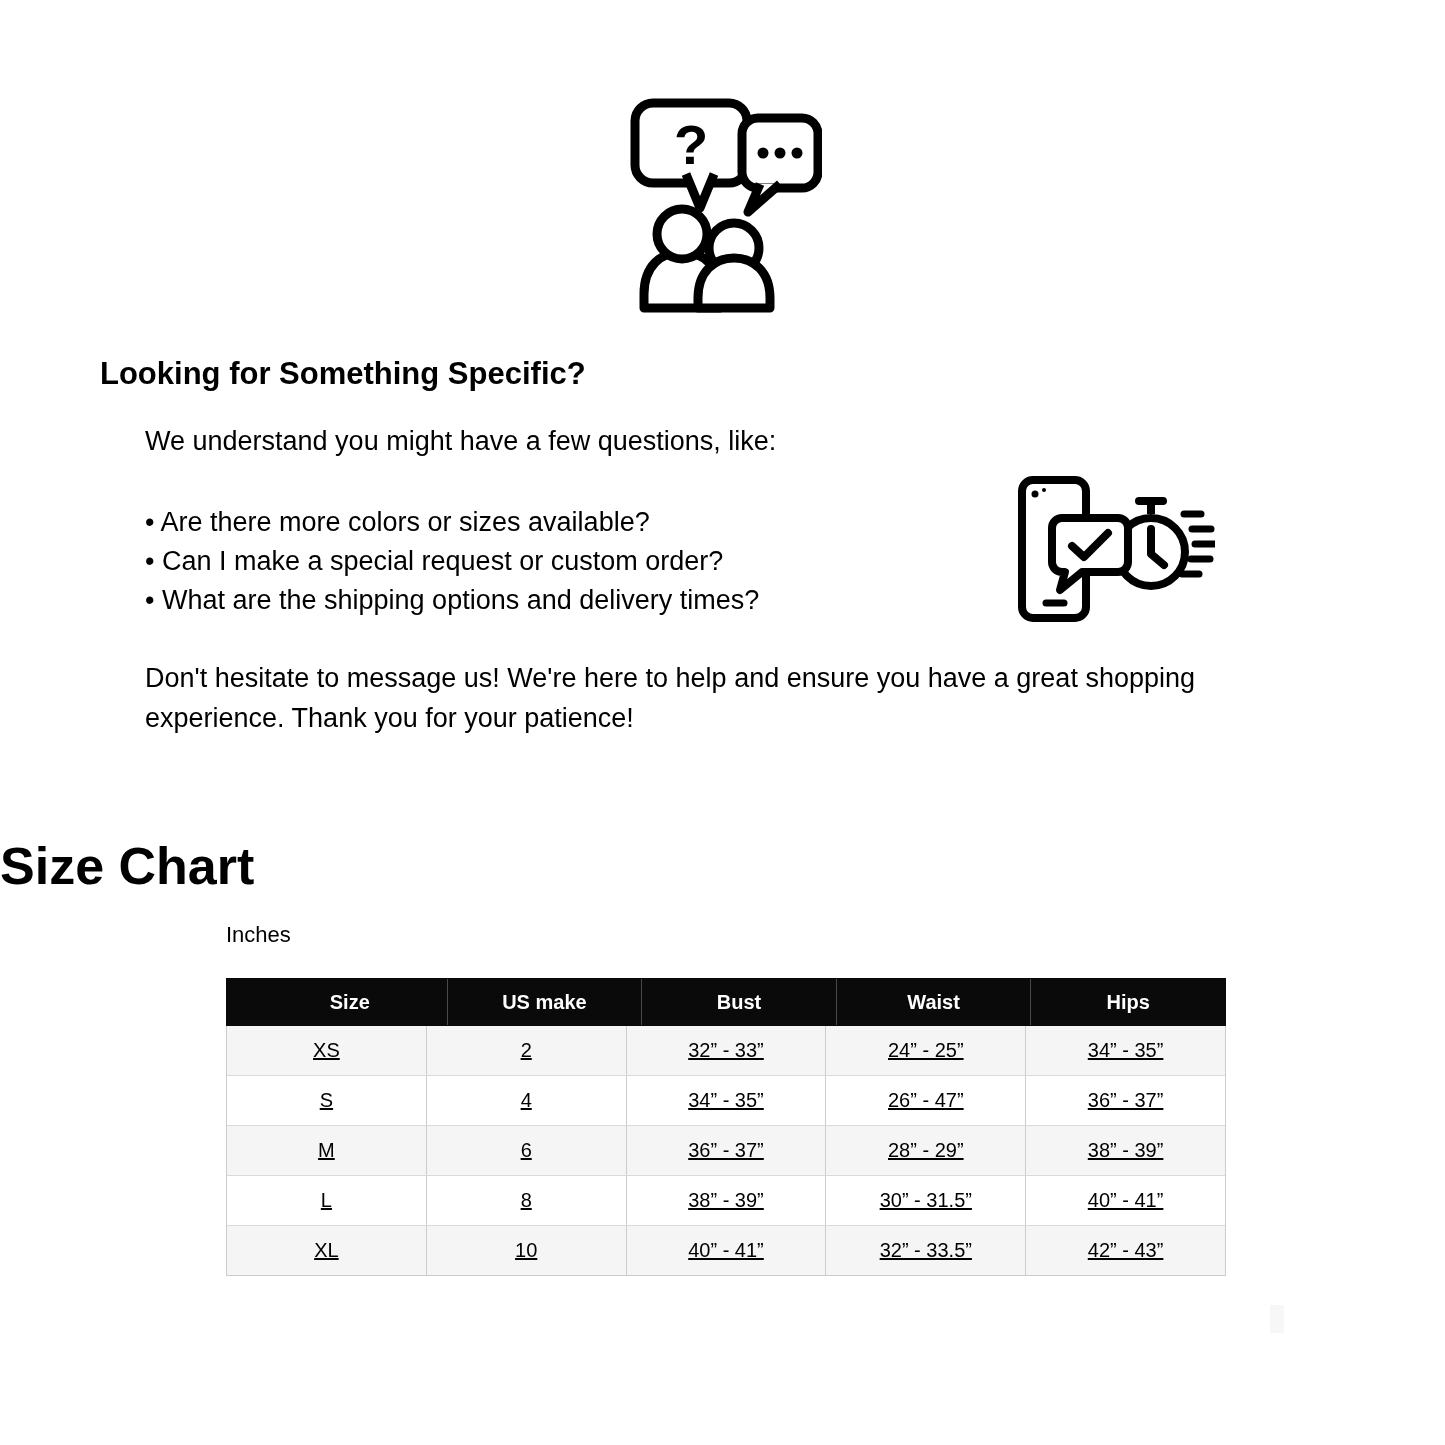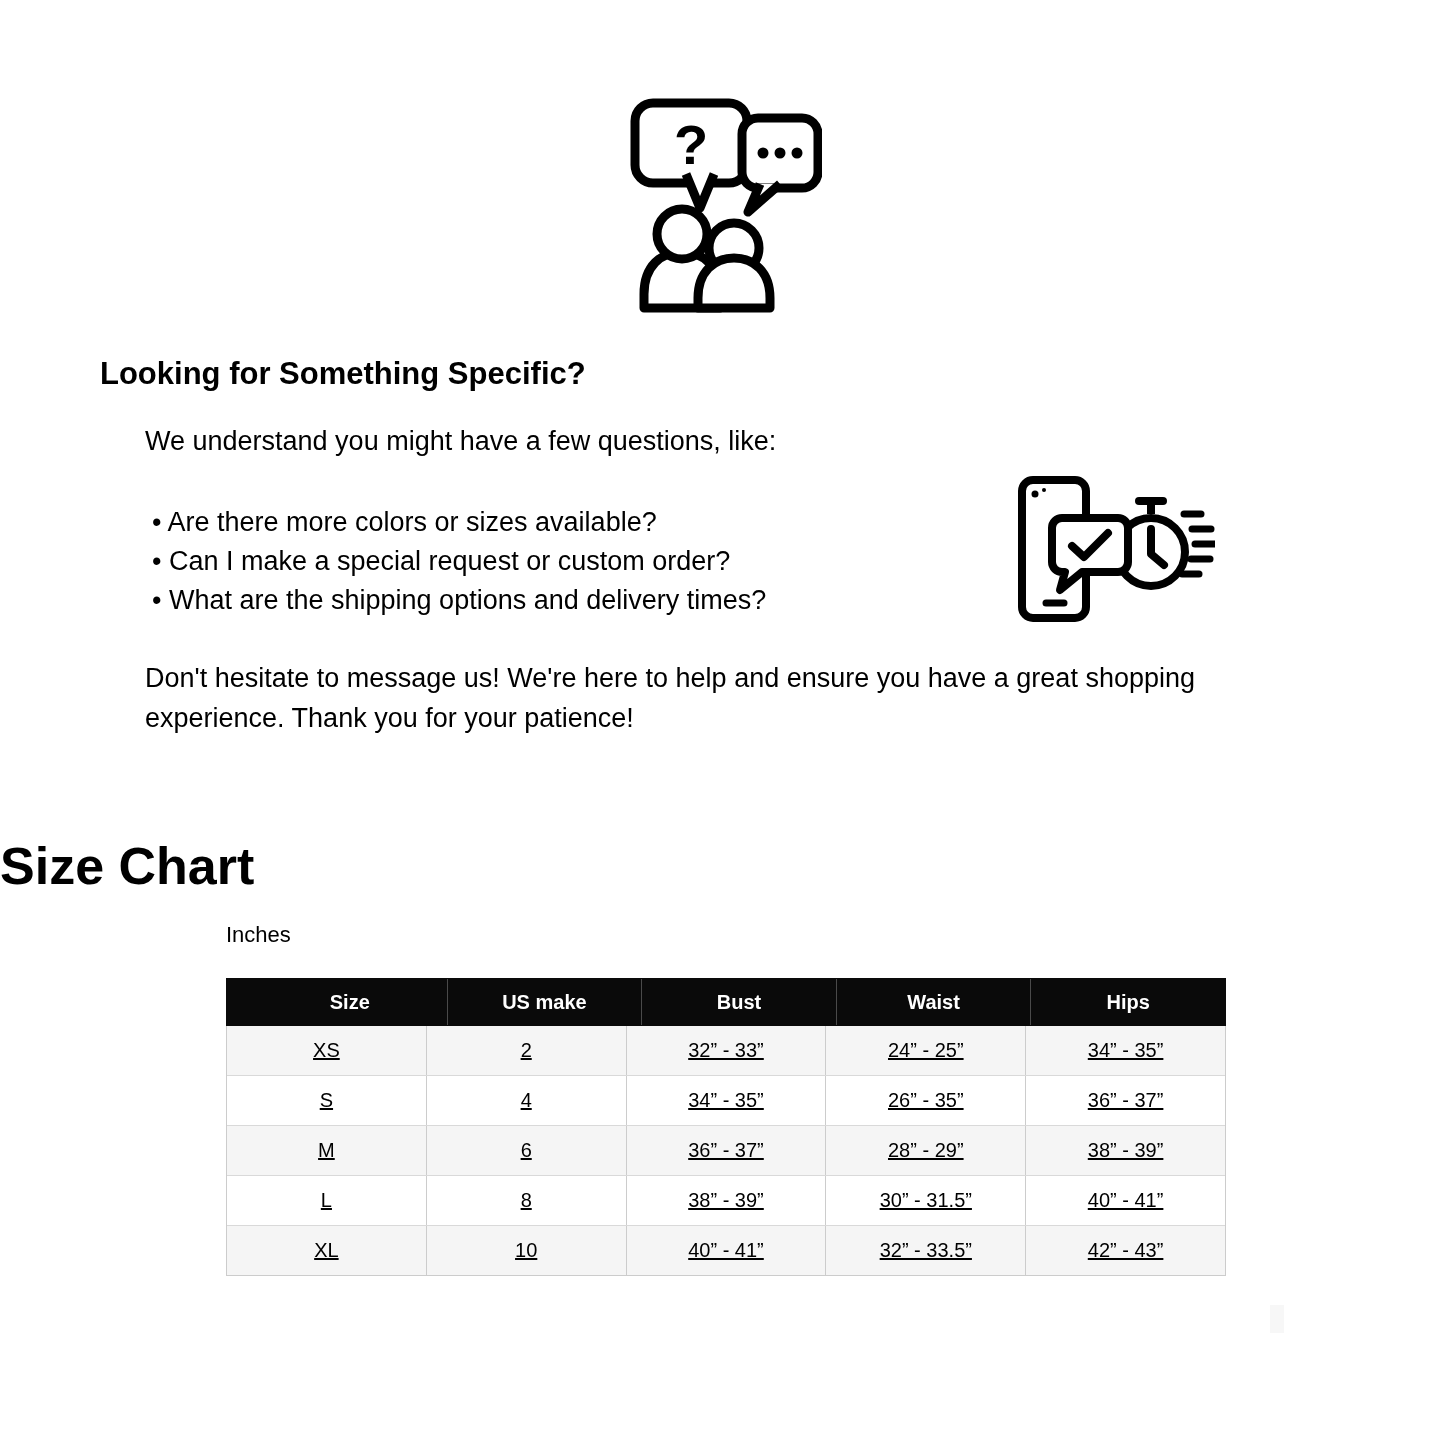--- a/index.html
+++ b/index.html
@@ -12,21 +12,21 @@
   
   .chat-icon{left:628px;top:96px;width:194px;height:218px;}
 
   
   .help-heading{
     left:100px;top:356px;width:1345px;
     font-size:31px;font-weight:700;letter-spacing:0px;
   }
   .intro-text{left:145px;top:426px;font-size:27px;white-space:nowrap;}
   .bullet-list{left:145px;top:503px;font-size:27px;line-height:39px;}
-  .bullet-list div{white-space:nowrap;margin-left:7px;}
+  .bullet-list div{white-space:nowrap;}
   .closing-text{left:145px;top:658px;font-size:27px;line-height:40px;}
   .closing-text div{white-space:nowrap;}
 
   
   .quick-icon{left:1010px;top:474px;width:205px;height:150px;}
 
   
   .size-chart-title{
     left:0;top:836px;width:1445px;text-align:left;
     font-size:52px;font-weight:700;
@@ -147,21 +147,21 @@
       <div class="size-cell">XS</div>
       <div class="size-cell">2</div>
       <div class="size-cell">32” - 33”</div>
       <div class="size-cell">24” - 25”</div>
       <div class="size-cell">34” - 35”</div>
     </div>
     <div class="size-row">
       <div class="size-cell">S</div>
       <div class="size-cell">4</div>
       <div class="size-cell">34” - 35”</div>
-      <div class="size-cell">26” - 35”</div>
+      <div class="size-cell">26” - 47”</div>
       <div class="size-cell">36” - 37”</div>
     </div>
     <div class="size-row">
       <div class="size-cell">M</div>
       <div class="size-cell">6</div>
       <div class="size-cell">36” - 37”</div>
       <div class="size-cell">28” - 29”</div>
       <div class="size-cell">38” - 39”</div>
     </div>
     <div class="size-row">

